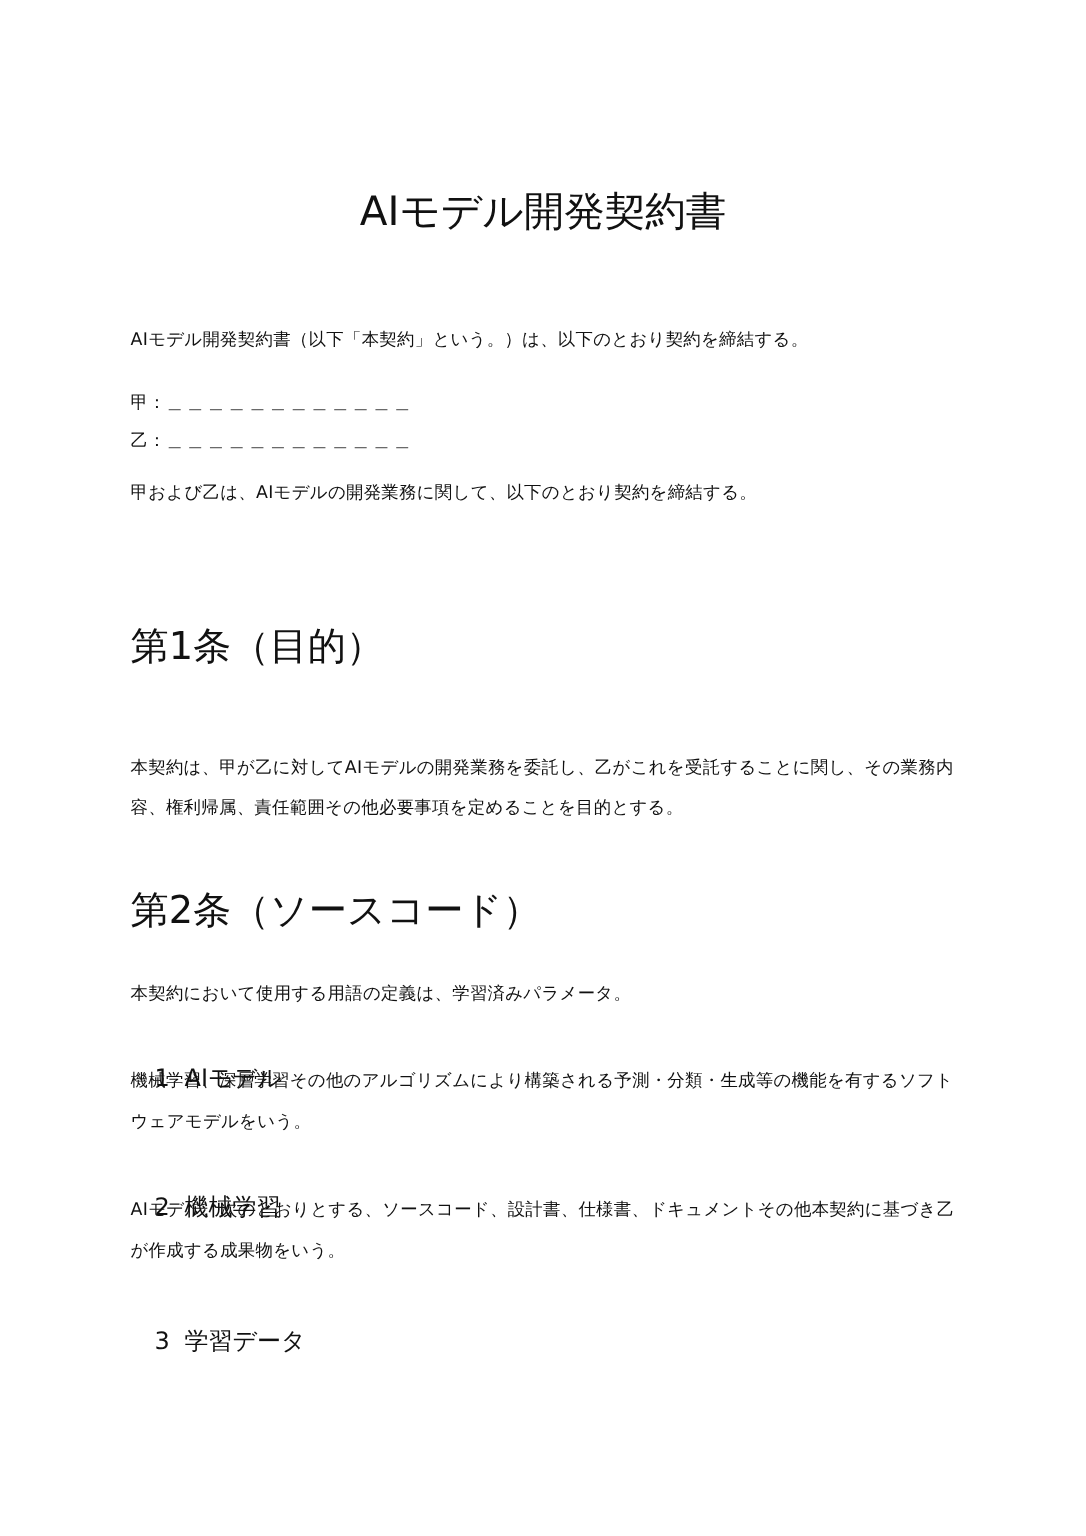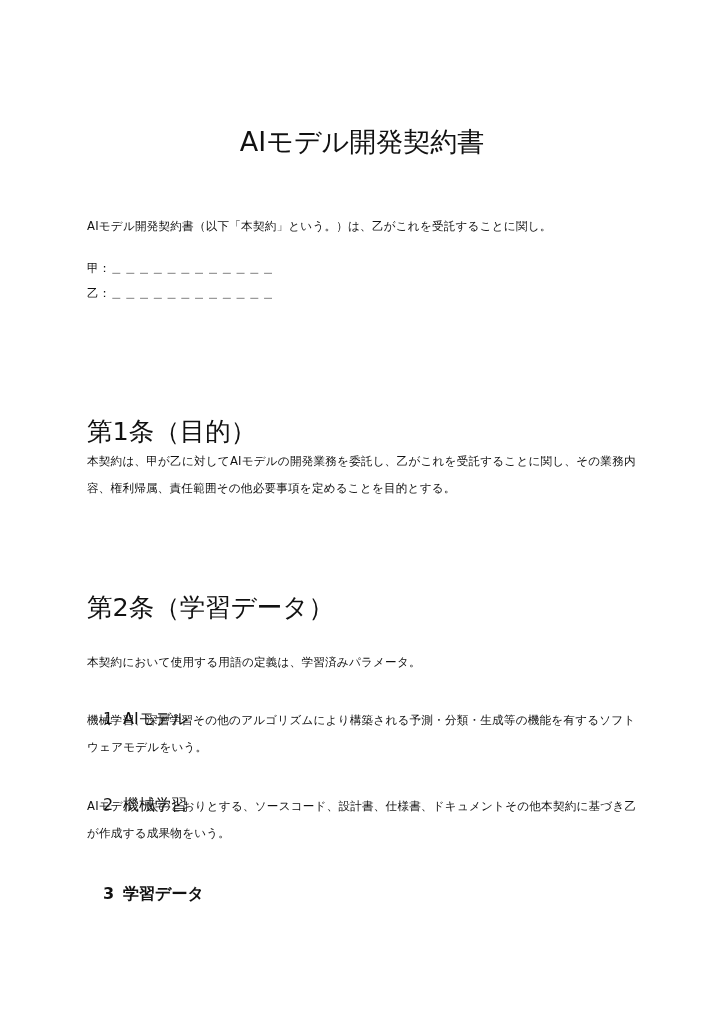--- a/index.html
+++ b/index.html
@@ -78,43 +78,44 @@
       width: 20px;
     }
   </style>
 </head>
 <body>
 
 <div class="page">
 
   <h1 class="title">AIモデル開発契約書</h1>
 
-  <p class="text" style="top:213px;">AIモデル開発契約書（以下「本契約」という。）は、乙がこれを受託することに関し。</p>
+  <p class="text" style="top:213px;">AIモデル開発契約書（以下「本契約」という。）は、以下のとおり契約を締結する。</p>
 
   <div class="line" style="top:258px;">
     <span>甲：</span><span class="blank">＿＿＿＿＿＿＿＿＿＿＿＿</span>
   </div>
   <div class="line" style="top:283px;">
     <span>乙：</span><span class="blank">＿＿＿＿＿＿＿＿＿＿＿＿</span>
   </div>
 
+  <p class="text" style="top:315px;">甲および乙は、AIモデルの開発業務に関して、以下のとおり契約を締結する。</p>
 
   <h2 class="heading" style="top:414px;">第1条（目的）</h2>
-  <p class="text" style="top:448px;">本契約は、甲が乙に対してAIモデルの開発業務を委託し、乙がこれを受託することに関し、その業務内容、権利帰属、責任範囲その他必要事項を定めることを目的とする。</p>
+  <p class="text" style="top:498px;">本契約は、甲が乙に対してAIモデルの開発業務を委託し、乙がこれを受託することに関し、その業務内容、権利帰属、責任範囲その他必要事項を定めることを目的とする。</p>
 
-  <h2 class="heading" style="top:590px;">第2条（学習データ）</h2>
+  <h2 class="heading" style="top:590px;">第2条（ソースコード）</h2>
   <p class="text" style="top:649px;">本契約において使用する用語の定義は、学習済みパラメータ。</p>
 
   <div class="term-head" style="top:693px;">
     <span class="term-num">1</span><span>AIモデル</span>
   </div>
   <p class="text" style="top:707px;">機械学習、深層学習その他のアルゴリズムにより構築される予測・分類・生成等の機能を有するソフトウェアモデルをいう。</p>
 
   <div class="term-head" style="top:779px;">
     <span class="term-num">2</span><span>機械学習</span>
   </div>
   <p class="text" style="top:793px;">AIモデル、次のとおりとする、ソースコード、設計書、仕様書、ドキュメントその他本契約に基づき乙が作成する成果物をいう。</p>
 
-  <div class="term-head" style="top:868px;font-weight:bold;">
+  <div class="term-head" style="top:868px;">
     <span class="term-num">3</span><span>学習データ</span>
   </div>
 
 </div>
 
 </body></html>

